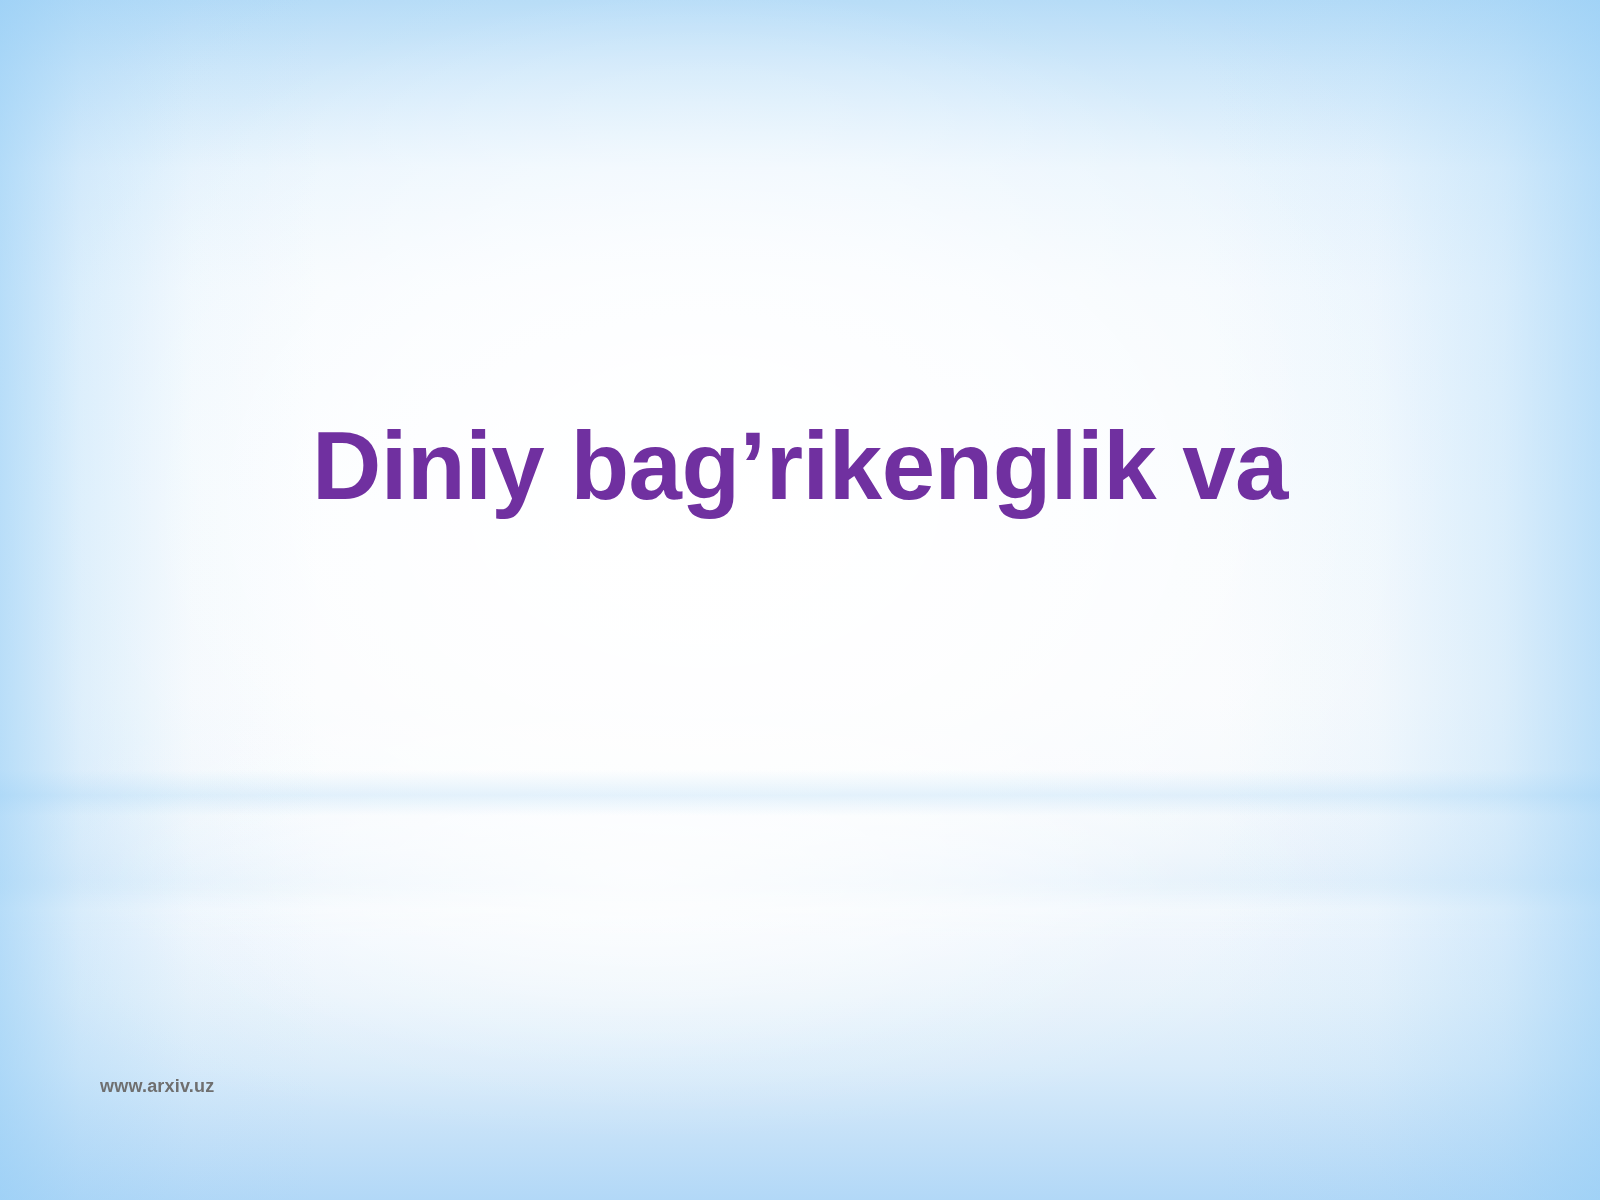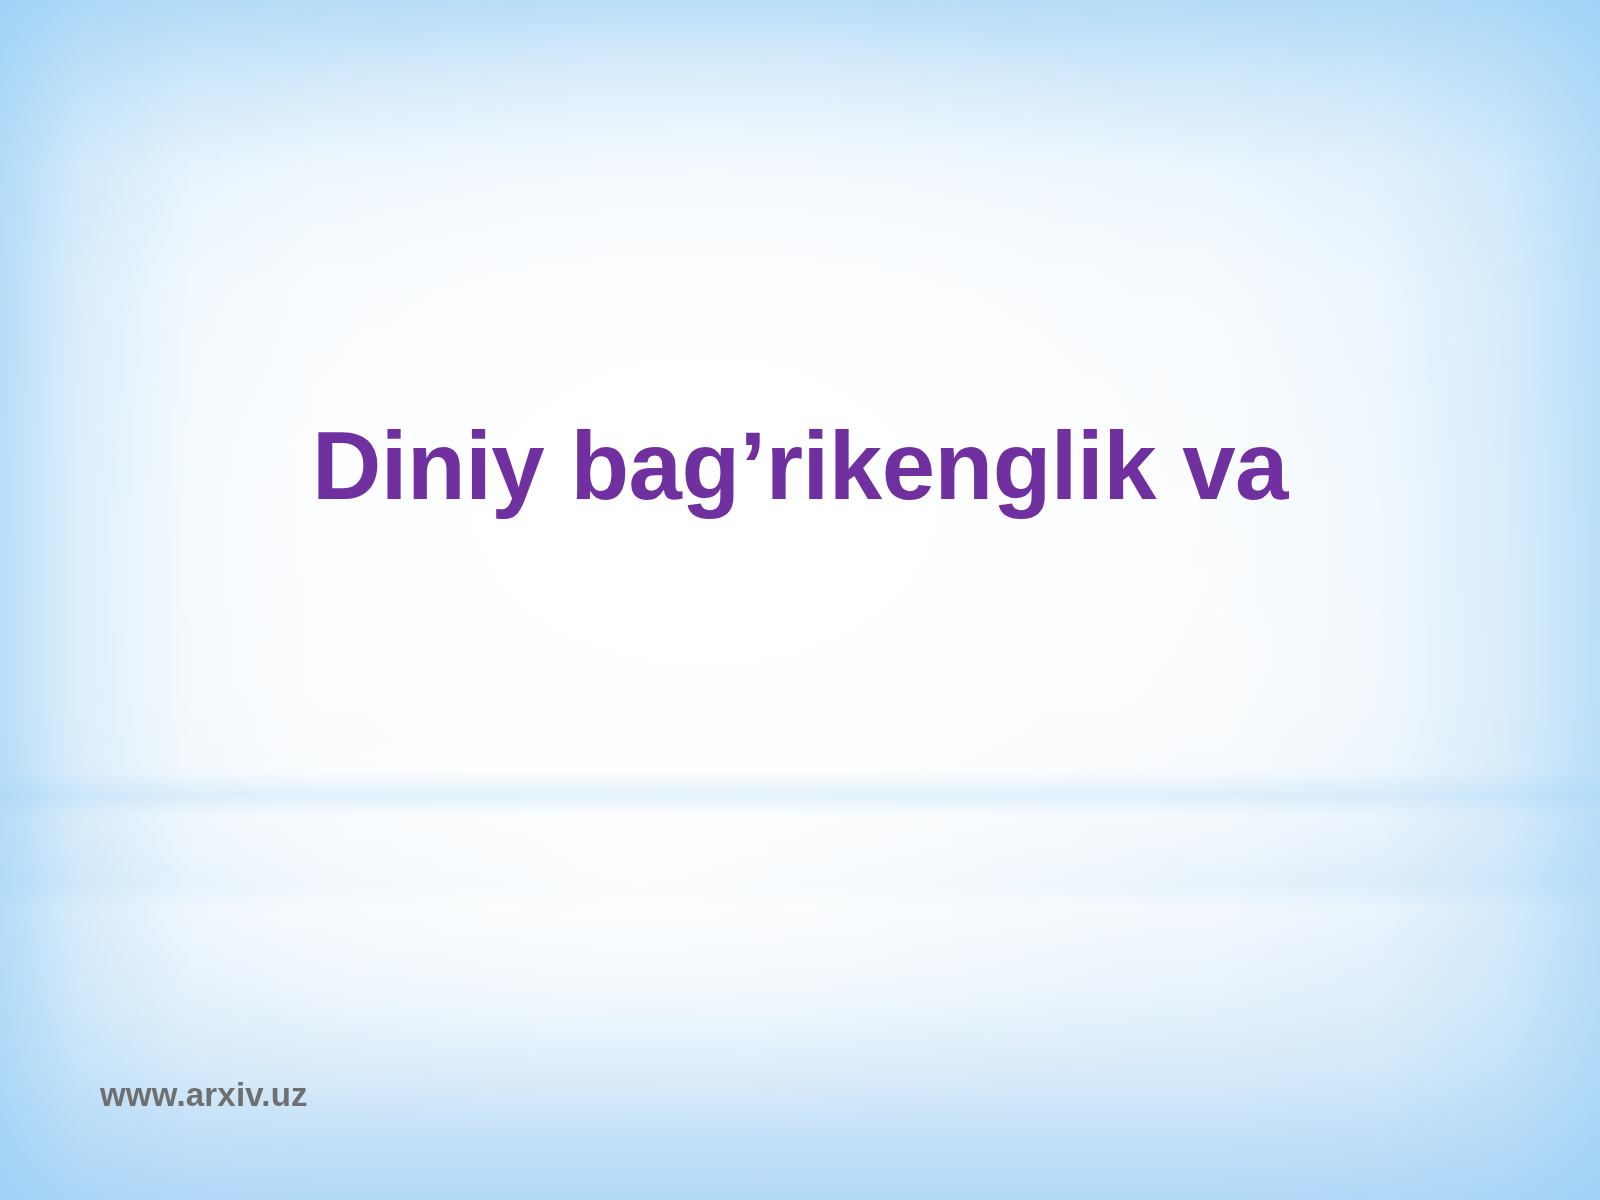--- a/index.html
+++ b/index.html
@@ -138,21 +138,21 @@
     white-space: nowrap;
   }
 
   
   .footer-mark {
     position: absolute;
     left: 100px;
     top: 1076px;
     z-index: 5;
     color: #6f6f6f;
-    font-size: 33px;
+    font-size: 18px;
     font-weight: bold;
     letter-spacing: 0.2px;
   }
 </style>
 </head>
 <body>
 
 <div class="slide">
 
   <div class="bg-layer bg-vertical"></div>

